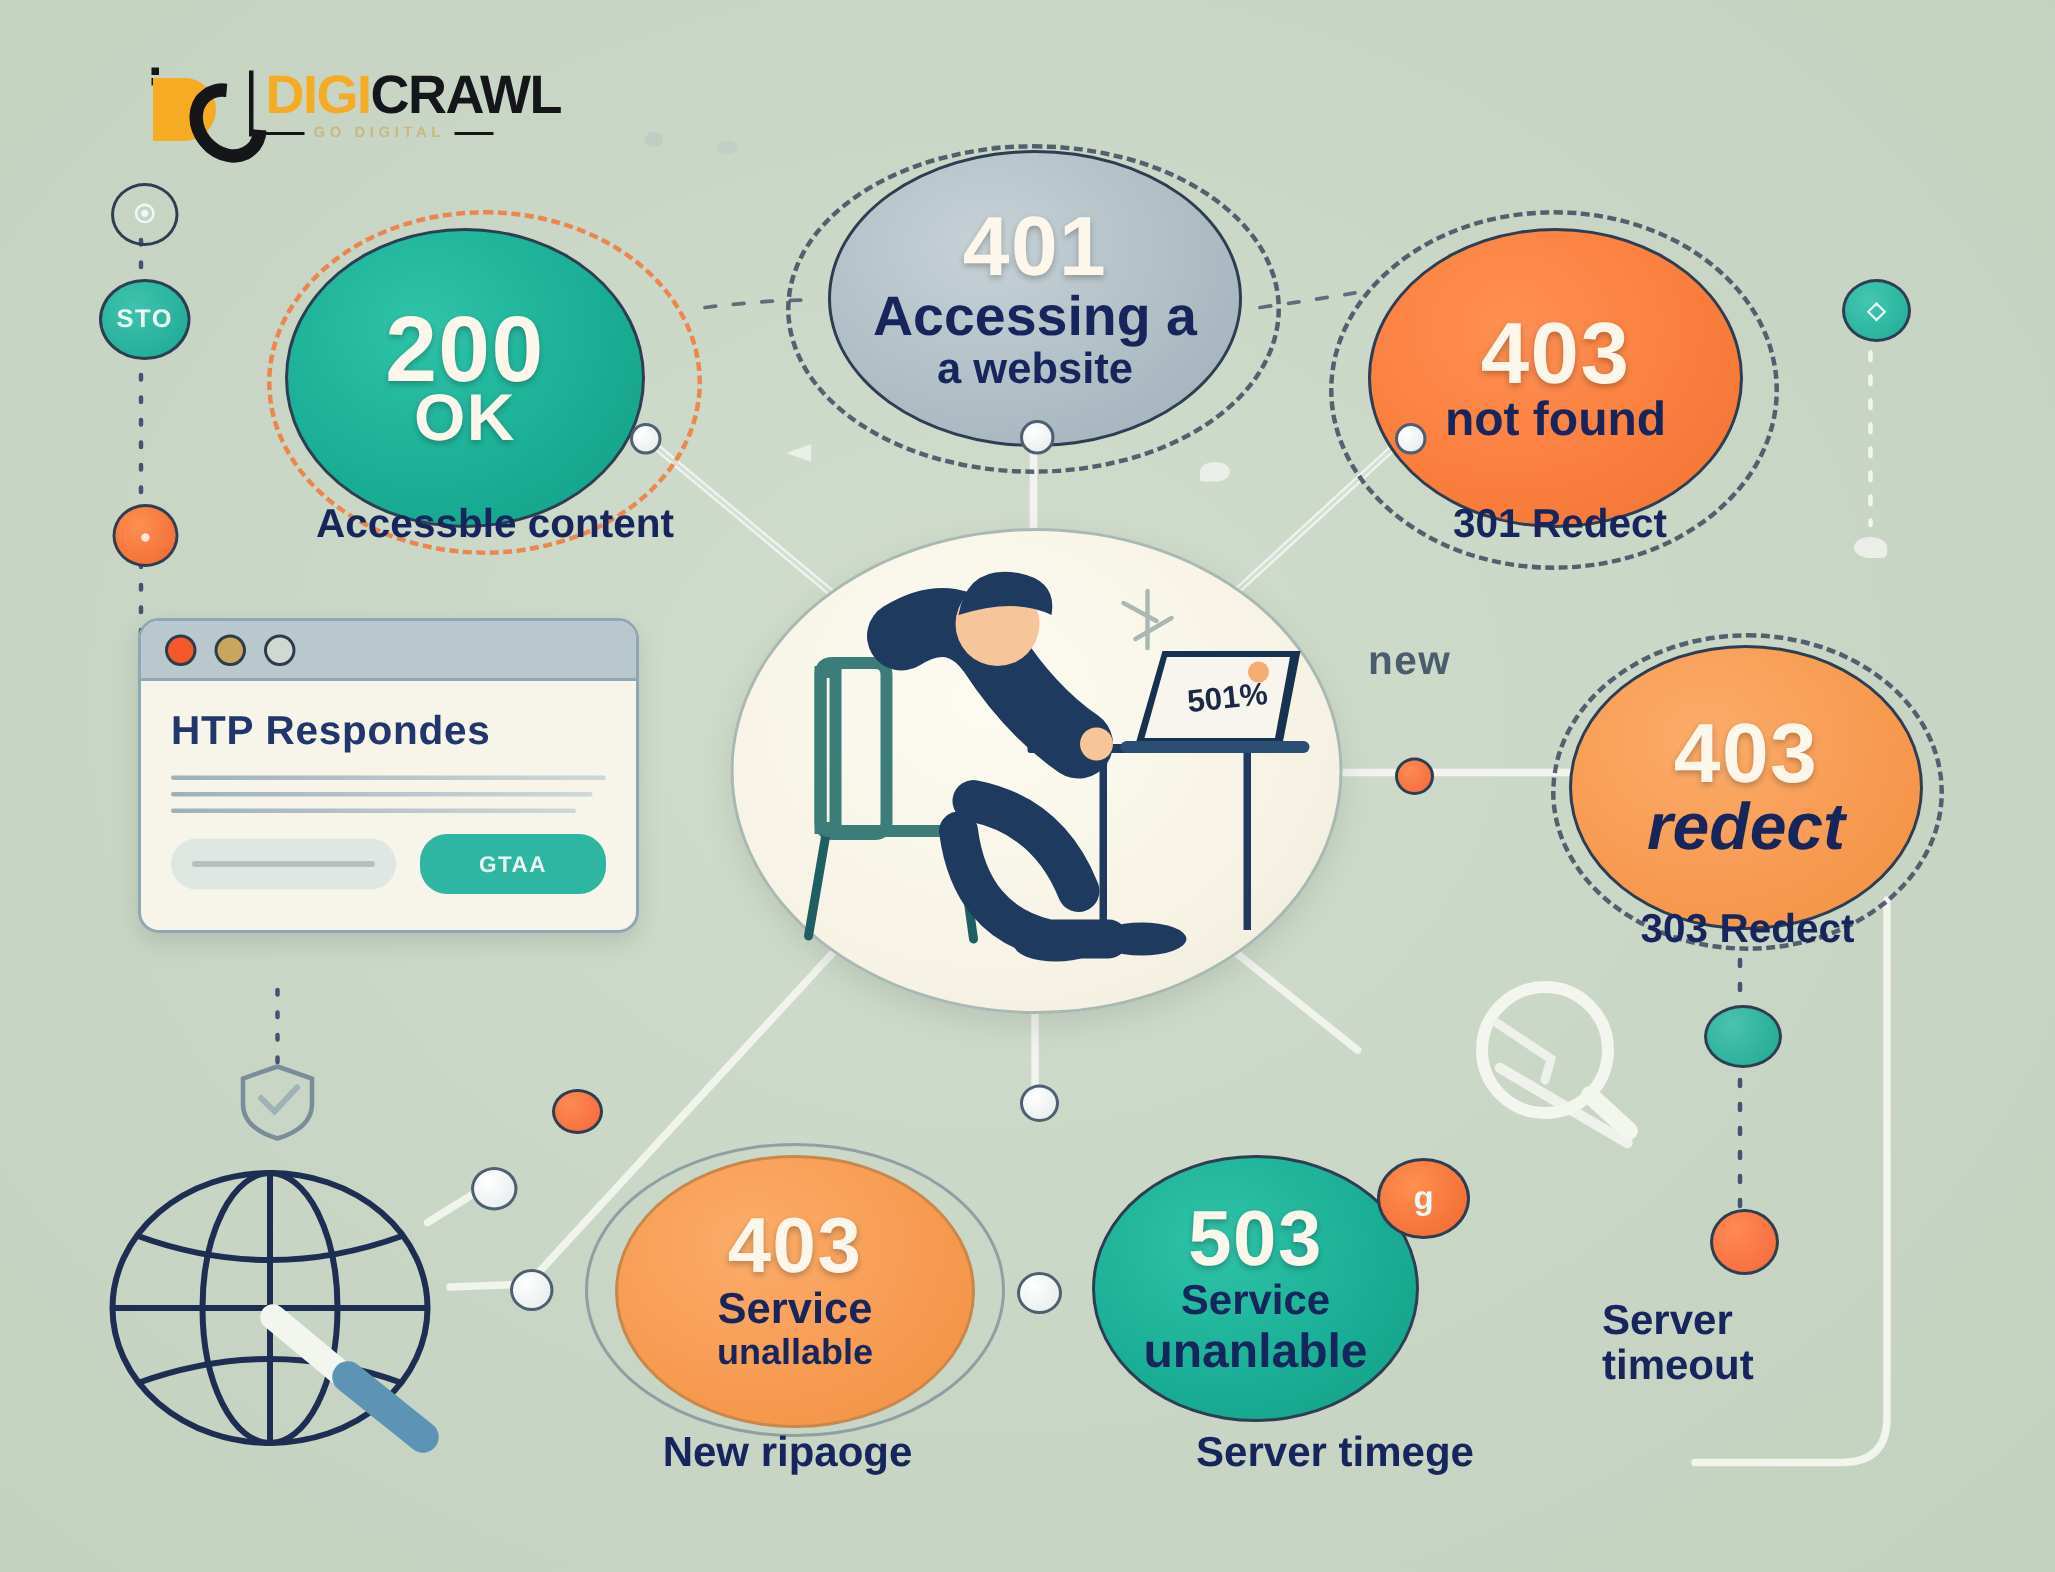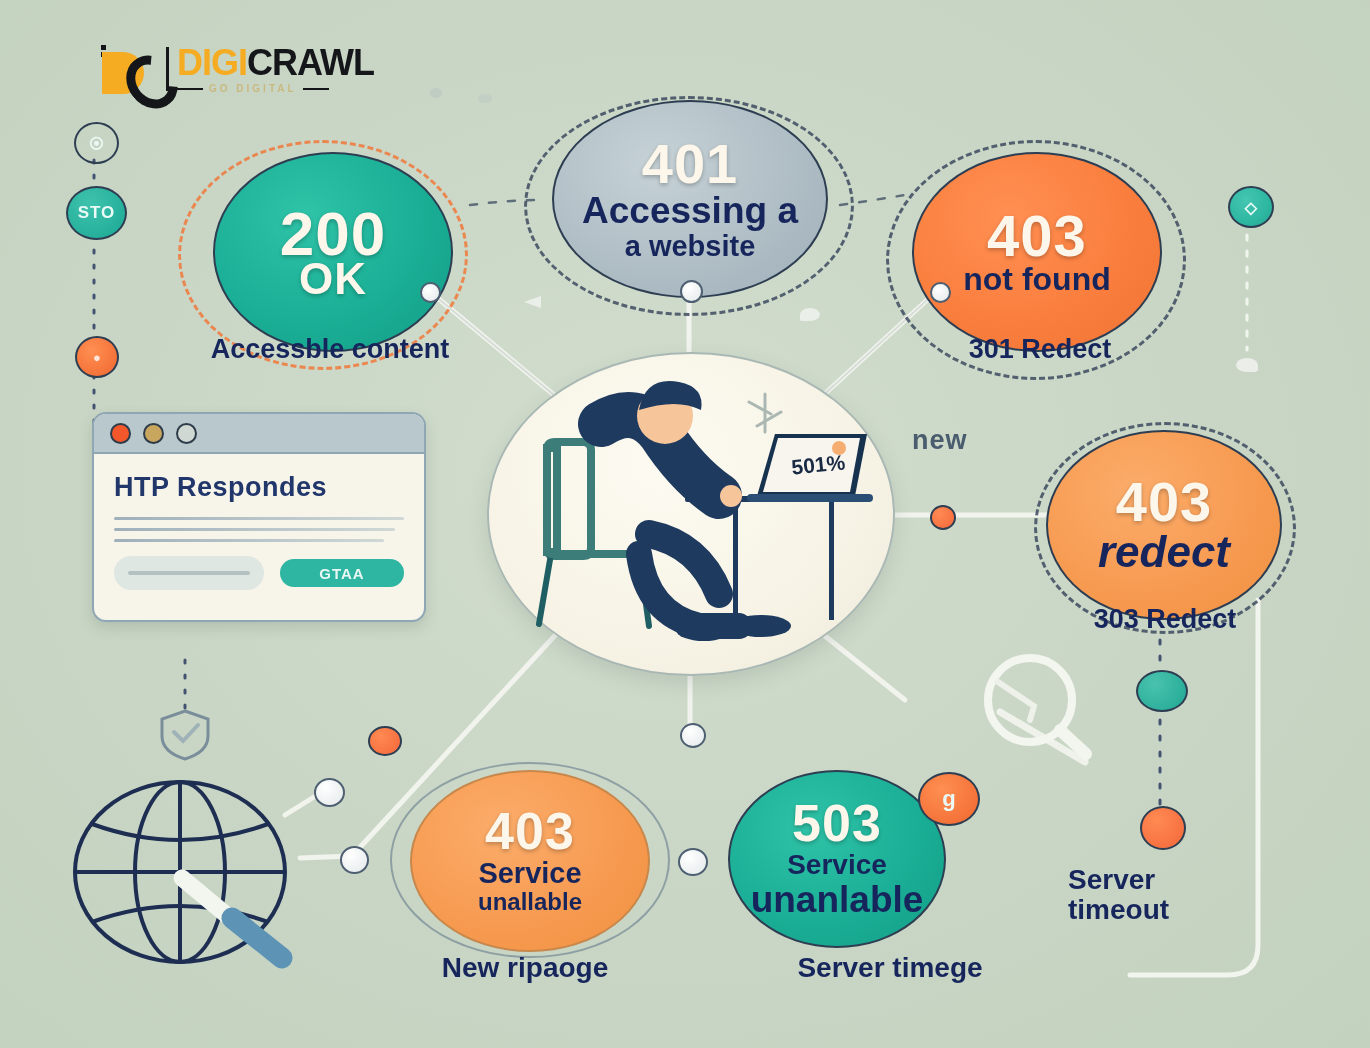--- a/index.html
+++ b/index.html
@@ -62,21 +62,21 @@
   #browser .bar .b1{background:#f4572a;}
   #browser .bar .b2{background:#c9a65e;}
   #browser .bar .b3{background:#cfd8d2;}
   #browser .body{padding:18px 20px 0 20px;}
   #browser h3{margin:0;font-size:27px;color:#21366b;font-weight:bold;letter-spacing:.5px;}
   .lines{margin-top:14px;}
   .lines i{display:block;height:3px;background:linear-gradient(90deg,#9fb0bb,#cfd8d6);border-radius:2px;margin-bottom:8px;}
   #browser .foot{display:flex;align-items:center;gap:16px;padding:6px 20px;}
   .pill{height:34px;flex:1;border-radius:17px;background:#dfe7e2;}
   .pill i{display:block;height:4px;margin:15px 14px;background:#b3c2c0;border-radius:3px;}
-  .cta{height:28px;width:124px;border-radius:18px;background:#2fb6a2;display:flex;align-items:center;
+  .cta{height:40px;width:124px;border-radius:18px;background:#2fb6a2;display:flex;align-items:center;
        justify-content:center;color:#eaf7f4;font-weight:bold;font-size:15px;letter-spacing:1px;}
   
   #center{left:487px;top:352px;width:404px;height:320px;border-radius:50%;
           background:radial-gradient(ellipse at 42% 35%,#fdfbf2 0%,#f6f2e4 65%,#eeead9 100%);
           border:2px solid #a9b8b4;box-shadow:0 8px 20px rgba(70,90,80,.15);}
   
   .sm-badge{position:absolute;border-radius:50%;display:flex;align-items:center;justify-content:center;
             border:2px solid #2e3e52;font-weight:bold;color:#eafaf6;}
 </style>
 </head>
@@ -167,21 +167,21 @@
   <div class="abs sm-badge teal2" style="left:66px;top:186px;width:57px;height:50px;font-size:17px;letter-spacing:1px;
        background:radial-gradient(ellipse at 38% 32%,#3fc2ad,#1aa894);">
     <span>STO</span>
   </div>
   <div class="abs sm-badge" style="left:75px;top:336px;width:40px;height:38px;
        background:radial-gradient(ellipse at 38% 32%,#ff8f52,#f0672f);">
     <span style="font-size:13px;color:#ffe8da;">●</span>
   </div>
 
   <div class="ring-dash ring-orange abs" style="left:178px;top:140px;width:290px;height:230px;"></div>
-  <div class="abs bubble teal" style="left:213px;top:152px;width:240px;height:200px;align-items:center;">
+  <div class="abs bubble teal" style="left:190px;top:152px;width:240px;height:200px;align-items:center;">
     <div class="code" style="font-size:62px;">200</div>
     <div class="code" style="font-size:44px;margin-top:-6px;">OK</div>
   </div>
   <div class="caption" style="left:160px;top:334px;width:340px;font-size:27px;">Accessble content</div>
 
   <div class="ring-dash ring-dark abs" style="left:524px;top:96px;width:330px;height:220px;"></div>
   <div class="abs bubble grayblue" style="left:552px;top:100px;width:276px;height:198px;">
     <div class="code" style="font-size:56px;">401</div>
     <div class="sub" style="font-size:37px;">Accessing a</div>
     <div class="sub" style="font-size:29px;">a website</div>
@@ -211,21 +211,21 @@
   <div class="abs bubble orange-lt" style="left:410px;top:770px;width:240px;height:182px;border-color:#c8874b;">
     <div class="code" style="font-size:52px;">403</div>
     <div class="sub" style="font-size:29px;">Service</div>
     <div class="sub" style="font-size:24px;">unallable</div>
   </div>
   <div class="caption" style="left:380px;top:952px;width:290px;font-size:28px;">New ripaoge</div>
 
   <div class="abs bubble teal" style="left:728px;top:770px;width:218px;height:178px;">
     <div class="code" style="font-size:52px;">503</div>
     <div class="sub" style="font-size:28px;">Service</div>
-    <div class="sub" style="font-size:37px;">unanlable</div>
+    <div class="sub" style="font-size:32px;">unanlable</div>
   </div>
   <div class="abs sm-badge" style="left:918px;top:772px;width:58px;height:50px;font-size:22px;
        background:radial-gradient(ellipse at 38% 32%,#ff8f52,#f0672f);">g</div>
   <div class="caption" style="left:740px;top:952px;width:300px;font-size:28px;">Server timege</div>
 
   <div class="abs" id="browser">
     <div class="bar">
       <span class="b1"></span>
       <span class="b2"></span>
       <span class="b3"></span>

